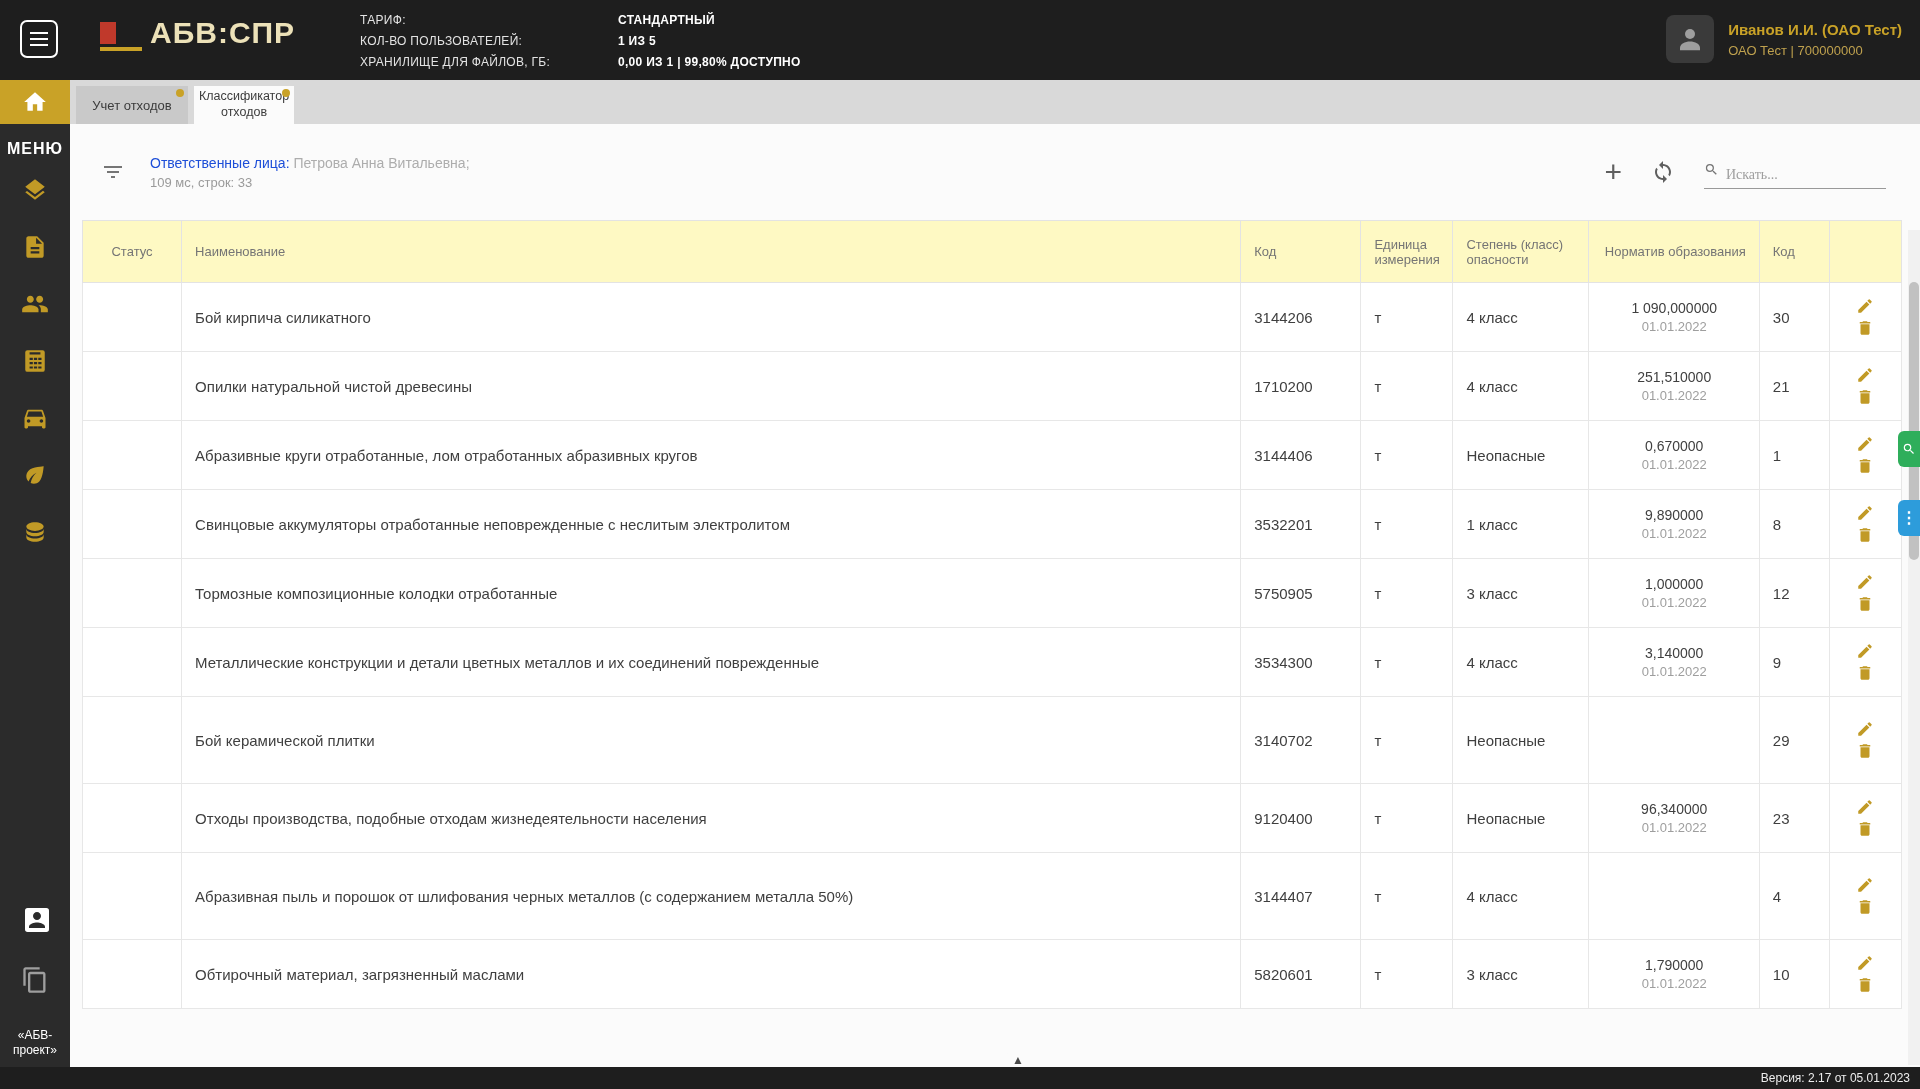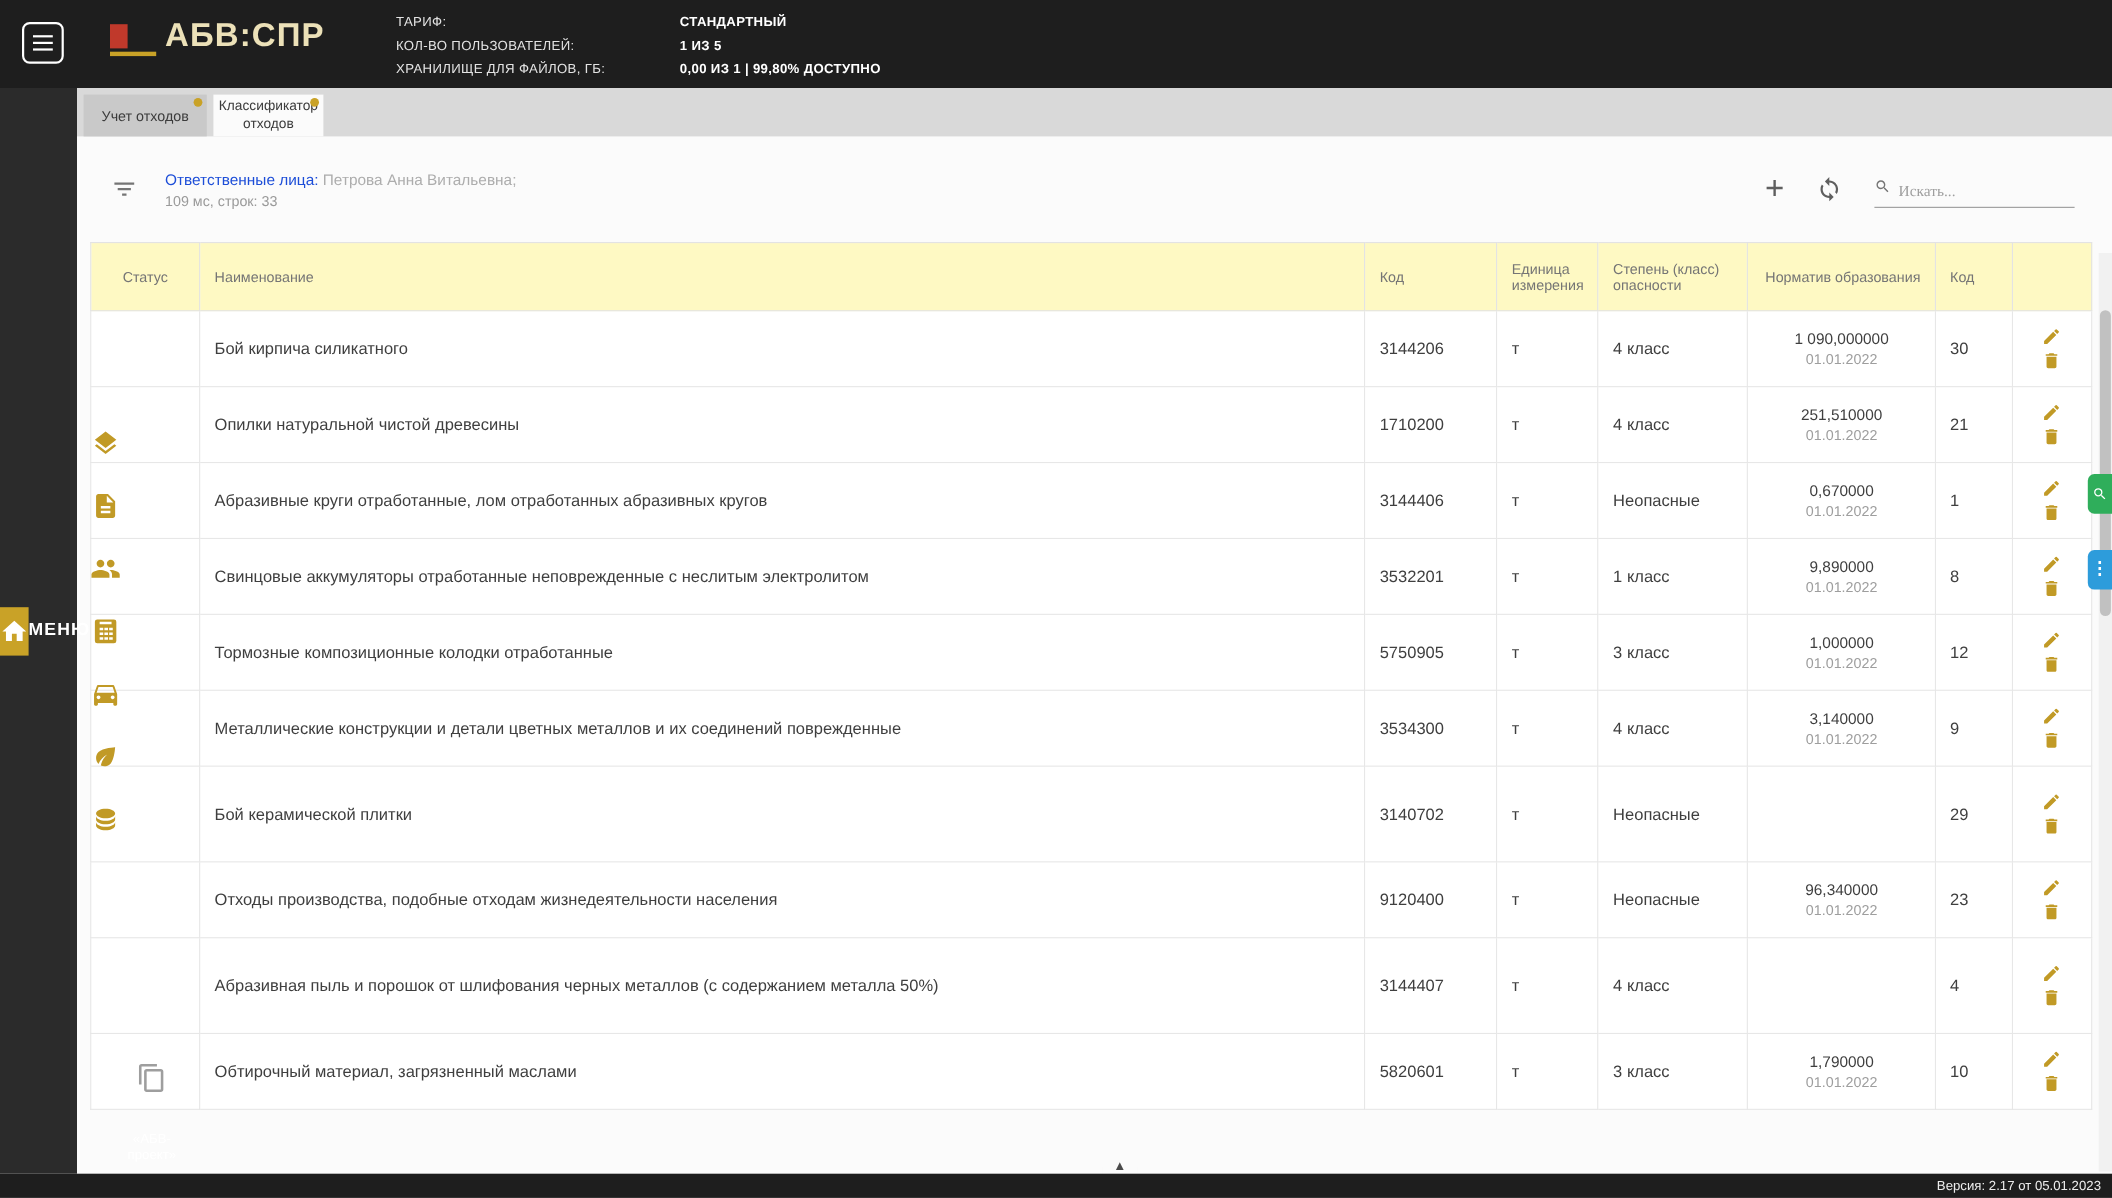--- a/index.html
+++ b/index.html
@@ -21,21 +21,21 @@
                row-gap:7px; font-size:12px; color:#e3e3e3; letter-spacing:.3px; }
   .plan-info .val { color:#fff; font-weight:bold; }
 
   .user { position:absolute; right:18px; top:15px; display:flex; align-items:center; gap:14px; cursor:pointer; }
   .avatar { width:48px; height:48px; background:#3a3a3a; border-radius:8px; display:grid; place-items:center; }
   .user-name { font-size:15px; font-weight:bold; color:#c9a227; }
   .user-org { font-size:13px; color:#bfa14e; margin-top:5px; }
 
   
   .sidebar { position:absolute; left:0; top:80px; bottom:22px; width:70px; background:#2b2b2b;
-             display:flex; flex-direction:row; align-items:center; z-index:4; }
+             display:flex; flex-direction:column; align-items:center; z-index:4; }
   .home-tile { width:70px; height:44px; background:#c9a227; display:grid; place-items:center; cursor:pointer; }
   .menu-label { color:#fff; font-size:16px; font-weight:bold; letter-spacing:1px; margin:16px 0 18px; }
   .side-icons { display:flex; flex-direction:column; gap:29px; align-items:center; }
   .side-icon { width:28px; height:28px; cursor:pointer; display:grid; place-items:center; }
   .side-bottom { margin-top:auto; display:flex; flex-direction:column; gap:34px; align-items:center; margin-bottom:8px; }
   .project-label { color:#fff; font-size:12px; text-align:center; line-height:1.3; width:56px; }
 
   
   .main { position:absolute; left:70px; top:80px; right:0; bottom:22px; background:#fbfbfb; overflow:hidden; }
   .tabstrip { height:44px; background:#d9d9d9; display:flex; align-items:flex-end; padding-left:6px; gap:6px; }
@@ -103,20 +103,32 @@
       </div>
     <div class="logo-text">АБВ:СПР</div>
   </div>
   <div class="plan-info">
     <span>ТАРИФ:</span>
     <span class="val">СТАНДАРТНЫЙ</span>
     <span>КОЛ-ВО ПОЛЬЗОВАТЕЛЕЙ:</span>
     <span class="val">1 ИЗ 5</span>
     <span>ХРАНИЛИЩЕ ДЛЯ ФАЙЛОВ, ГБ:</span>
     <span class="val">0,00 ИЗ 1 | 99,80% ДОСТУПНО</span>
+  </div>
+  <div class="user">
+    <div class="avatar">
+      <svg width="30" height="30" viewBox="0 0 24 24" fill="#9e9e9e">
+          <circle cx="12" cy="8" r="4"></circle>
+          <path d="M12 14c-4 0-8 2-8 5v2h16v-2c0-3-4-5-8-5z"></path>
+        </svg>
+    </div>
+    <div>
+      <div class="user-name">Иванов И.И. (ОАО Тест)</div>
+      <div class="user-org">ОАО Тест | 700000000</div>
+    </div>
   </div>
 </div>
 
 <div class="sidebar">
   <div class="home-tile">
     <svg width="26" height="26" viewBox="0 0 24 24" fill="#fff">
         <path d="M10 20v-6h4v6h5v-8h3L12 3 2 12h3v8z"></path>
       </svg>
   </div>
   <div class="menu-label">МЕНЮ</div>

